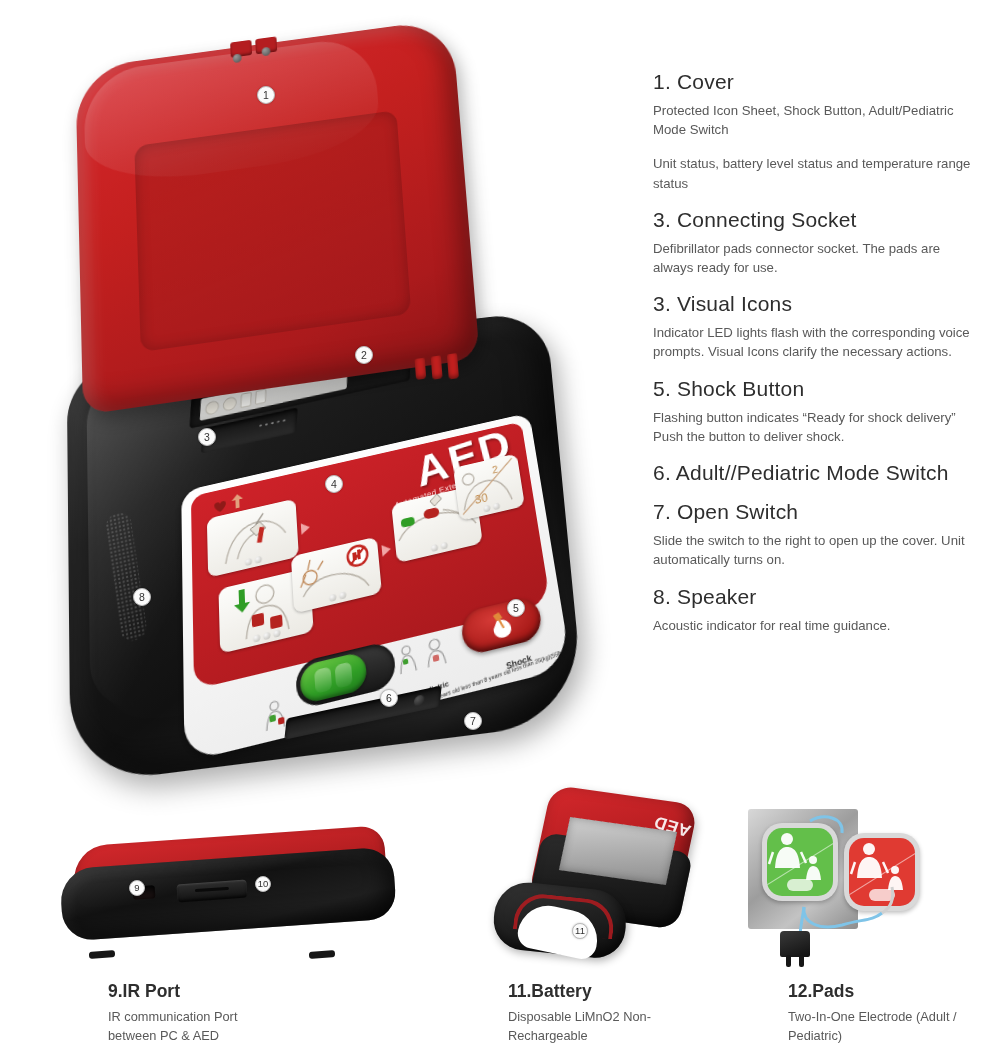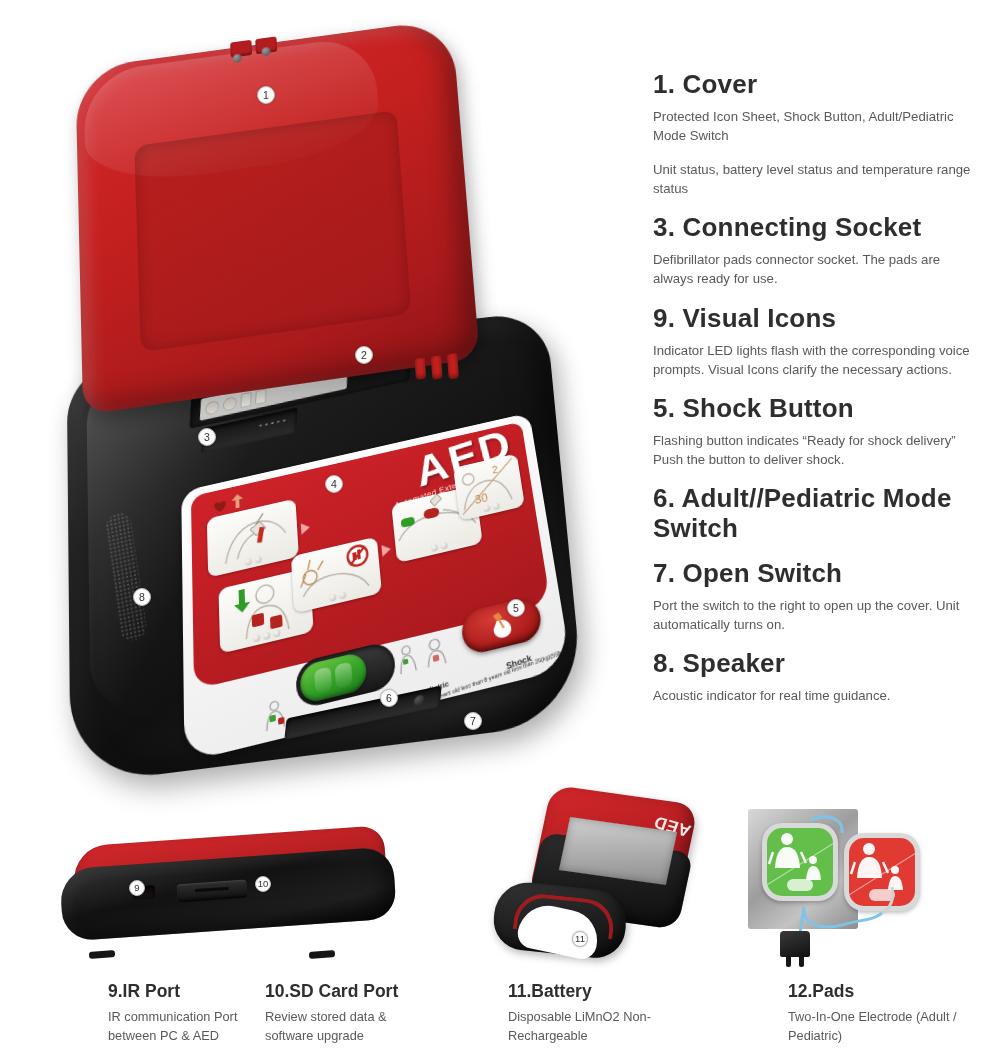--- a/index.html
+++ b/index.html
@@ -15,22 +15,22 @@
   }
 
   
   #feature-list {
     position: absolute;
     left: 653px; top: 70px;
     width: 330px;
   }
   .feature-block { margin-bottom: 15px; }
   .feature-title {
-    font-size: 26px;
-    font-weight: bold;
+    font-size: 21px;
+    font-weight: normal;
     color: #2e2e2e;
     letter-spacing: 0.2px;
     margin: 0 0 7px 0;
     line-height: 1.15;
   }
   .feature-desc {
     font-size: 13.2px;
     color: #595959;
     line-height: 1.45;
     margin: 0;
@@ -662,21 +662,21 @@
 
 <div id="aed-battery">
   <div class="batt-unit">
     <div class="batt-aed-txt">AED</div>
   </div>
   <div class="batt-unit-black"></div>
   <div class="batt-label"></div>
   <div class="batt-pack">
     <div class="batt-hole"></div>
   </div>
-  <div class="badge sm" style="left:80px; top:141px;">11</div>
+  <div class="badge sm" style="left:80px; top:133px;">11</div>
 </div>
 
 <div id="aed-pads">
   <div class="pouch"></div>
 
   <div class="pad pad-green" style="left:20px; top:18px;">
     <div class="pad-face">
       <svg width="66" height="68" viewBox="0 0 66 68">
         <circle cx="20" cy="11" r="6" fill="#ffffff" opacity="0.95"></circle>
         <path d="M8 40 C9 24 14 19 20 19 C27 19 32 24 33 40 z" fill="#ffffff" opacity="0.95"></path>
@@ -717,49 +717,45 @@
     <p class="feature-desc">Protected Icon Sheet, Shock Button, Adult/Pediatric Mode Switch</p>
   </div>
   <div class="feature-block">
     <p class="feature-desc">Unit status, battery level status and temperature range status</p>
   </div>
   <div class="feature-block">
     <h3 class="feature-title">3. Connecting  Socket</h3>
     <p class="feature-desc">Defibrillator pads connector socket. The pads are always ready for use.</p>
   </div>
   <div class="feature-block">
-    <h3 class="feature-title">9. Visual Icons</h3>
+    <h3 class="feature-title">3. Visual Icons</h3>
     <p class="feature-desc">Indicator LED lights flash with the corresponding voice prompts. Visual Icons clarify the necessary actions.</p>
   </div>
   <div class="feature-block">
     <h3 class="feature-title">5. Shock Button</h3>
     <p class="feature-desc">Flashing button indicates “Ready for shock delivery” Push the button to deliver shock.</p>
   </div>
   <div class="feature-block">
     <h3 class="feature-title">6. Adult//Pediatric Mode Switch</h3>
   </div>
   <div class="feature-block">
     <h3 class="feature-title">7. Open Switch</h3>
-    <p class="feature-desc">Port the switch to the right to open up the cover. Unit automatically turns on.</p>
+    <p class="feature-desc">Slide the switch to the right to open up the cover. Unit automatically turns on.</p>
   </div>
   <div class="feature-block">
     <h3 class="feature-title">8. Speaker</h3>
     <p class="feature-desc">Acoustic indicator for real time guidance.</p>
   </div>
 </div>
 
 <div id="bottom-captions">
   <div class="cap" id="cap-9">
     <h4 class="cap-title">9.IR Port</h4>
     <p class="cap-desc">IR communication Port between PC &amp; AED</p>
   </div>
-  <div class="cap" id="cap-10">
-    <h4 class="cap-title">10.SD Card Port</h4>
-    <p class="cap-desc">Review stored data &amp; software upgrade</p>
-  </div>
   <div class="cap" id="cap-11">
     <h4 class="cap-title">11.Battery</h4>
     <p class="cap-desc">Disposable LiMnO2 Non-Rechargeable</p>
   </div>
   <div class="cap" id="cap-12">
     <h4 class="cap-title">12.Pads</h4>
     <p class="cap-desc">Two-In-One Electrode (Adult / Pediatric)</p>
   </div>
 </div>
 

